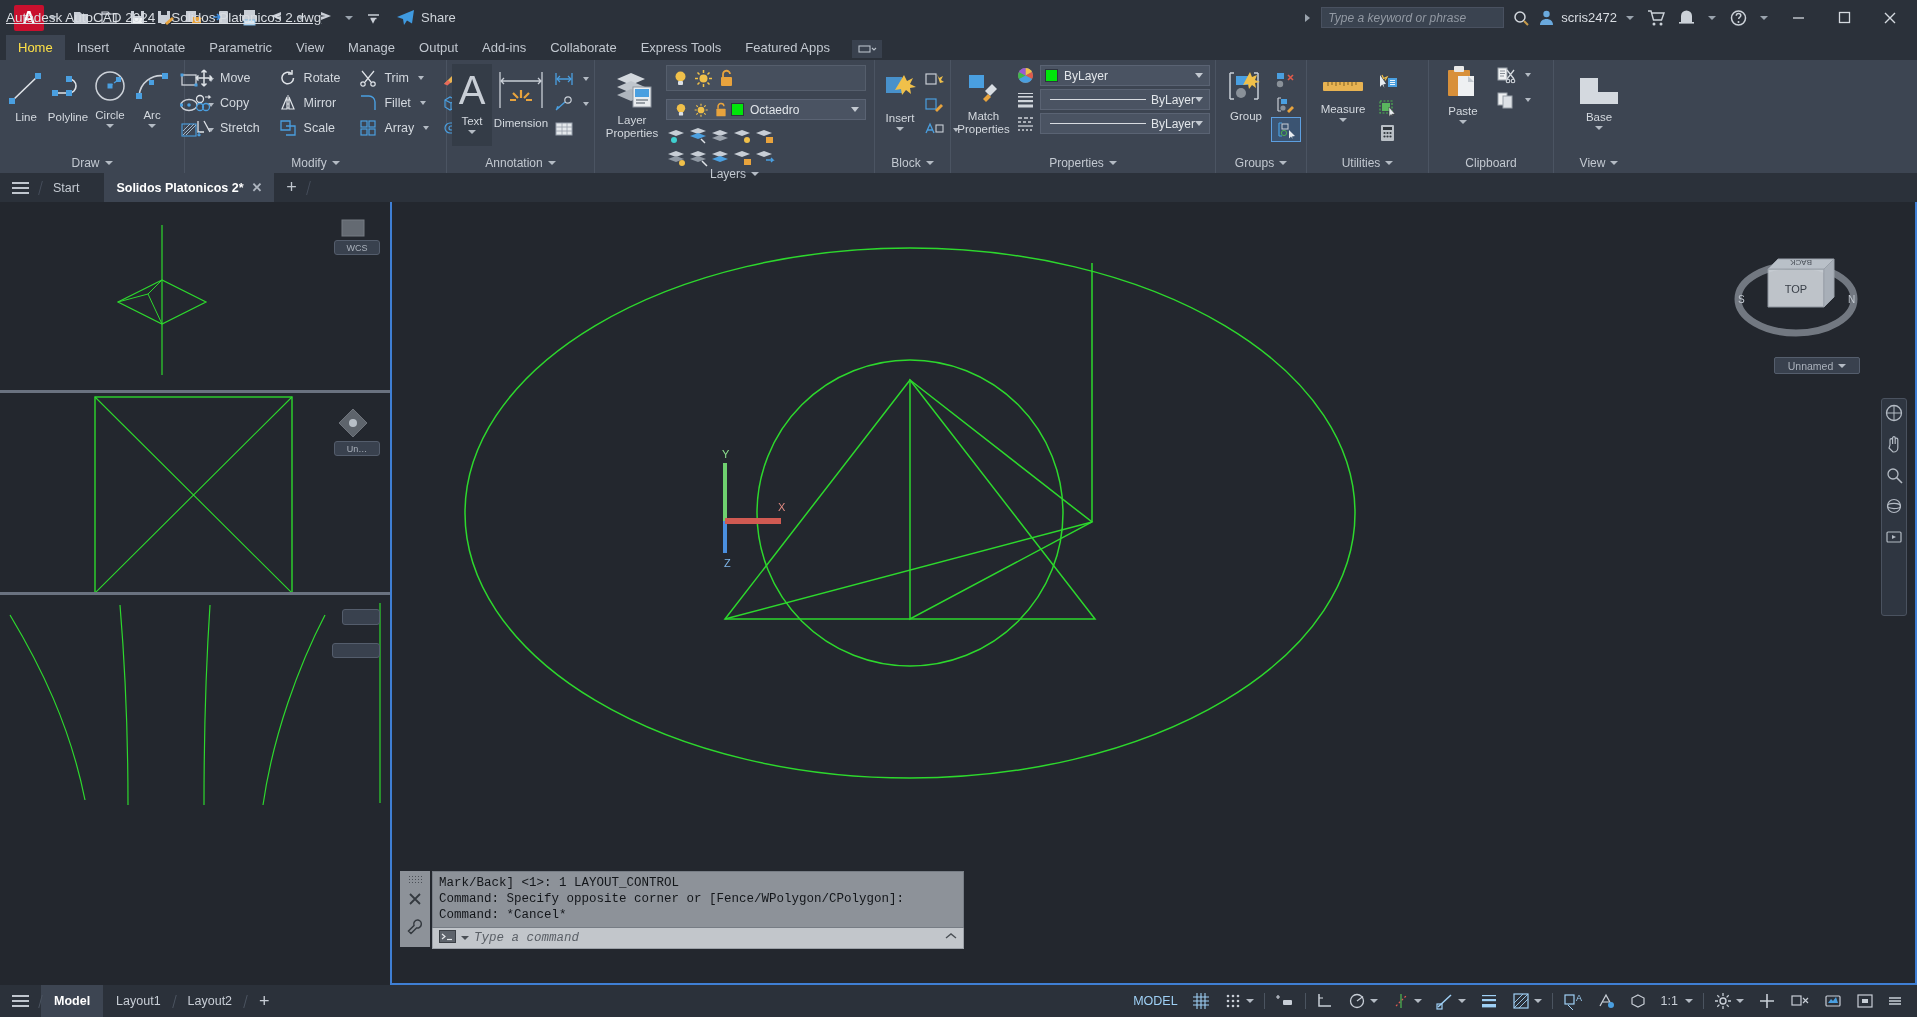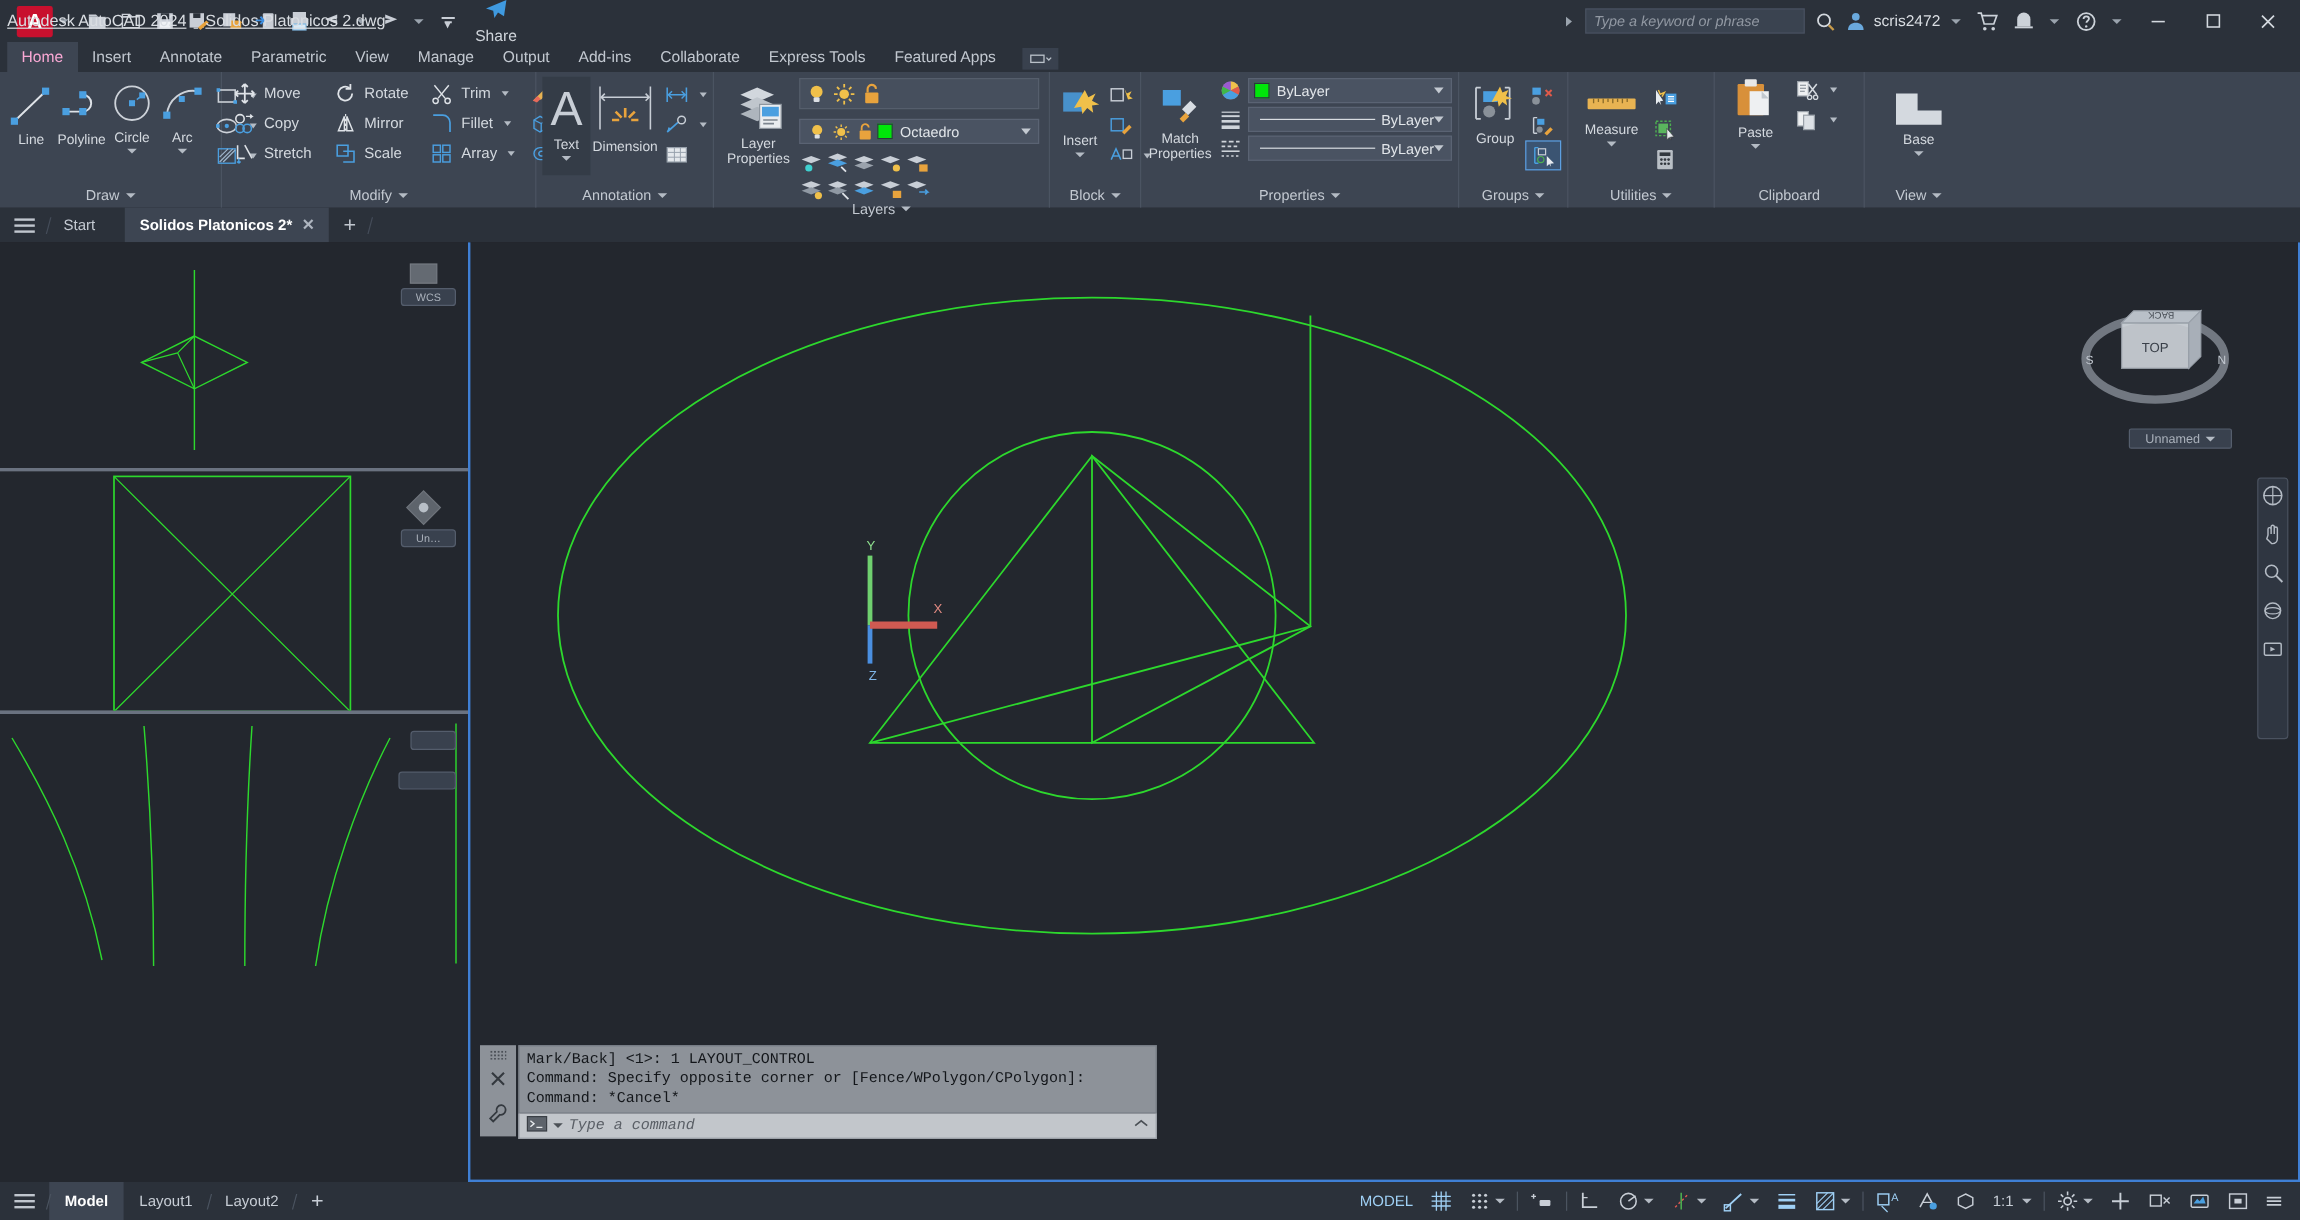--- a/index.html
+++ b/index.html
@@ -30,21 +30,21 @@
     margin: 0 5px;
   }
   .qat { display: flex; align-items: center; gap: 2px; margin-left: 6px; }
   .qat-btn {
     width: 26px; height: 26px; display: flex; align-items: center;
     justify-content: center;
   }
   .qat-btn svg { display: block; }
   .share-btn {
     display: flex; align-items: center; gap: 6px; margin-left: 10px;
-    color: #cfd4da; font-size: 13px; flex-direction: column;
+    color: #cfd4da; font-size: 13px;
   }
   .title-center {
     position: absolute; left: 0; right: 0; text-align: left;
     font-size: 13.5px; color: #d9dde2; pointer-events: none; text-decoration: underline;
   }
   .title-center span { margin: 0 6px; }
   .title-right {
     margin-left: auto; display: flex; align-items: center; gap: 4px;
     padding-right: 6px; z-index: 2;
   }
@@ -63,21 +63,21 @@
 
   
   .ribbon-tabs {
     height: 25px; background: #2b313a; display: flex; align-items: flex-end;
     flex: none; padding-left: 6px; font-size: 13px;
   }
   .rtab {
     padding: 3px 12px 4px; color: #c2c8d0; height: 25px;
     display: flex; align-items: center; white-space: nowrap;
   }
-  .rtab.active { background: #3d4552; color: #f9a8d4; }
+  .rtab.active { background: #3d4552; color: #fde047; }
   .rtab-more {
     width: 30px; height: 18px; margin-left: 10px; margin-bottom: 2px;
     background: #39414e; display: flex; align-items: center;
     justify-content: center; gap: 3px;
   }
 
   
   .ribbon {
     height: 113px; background: #3d4552; display: flex; flex: none;
     position: relative;

